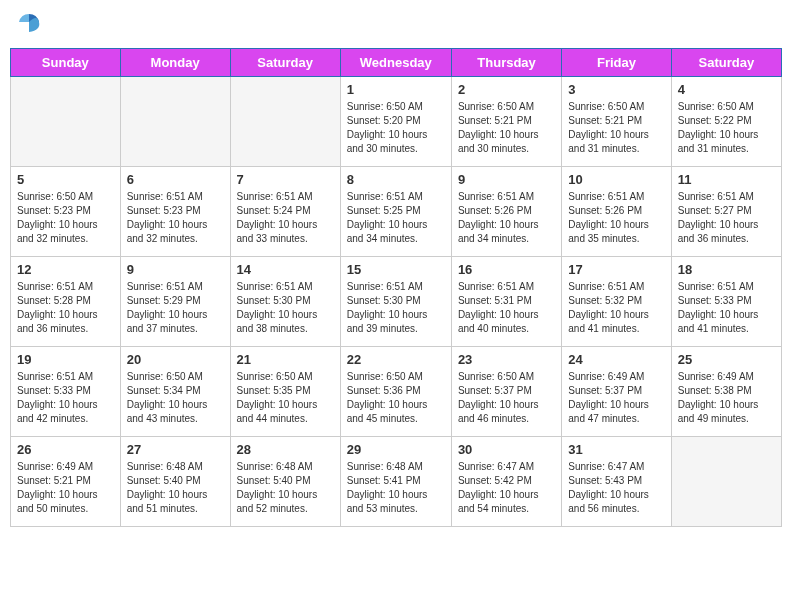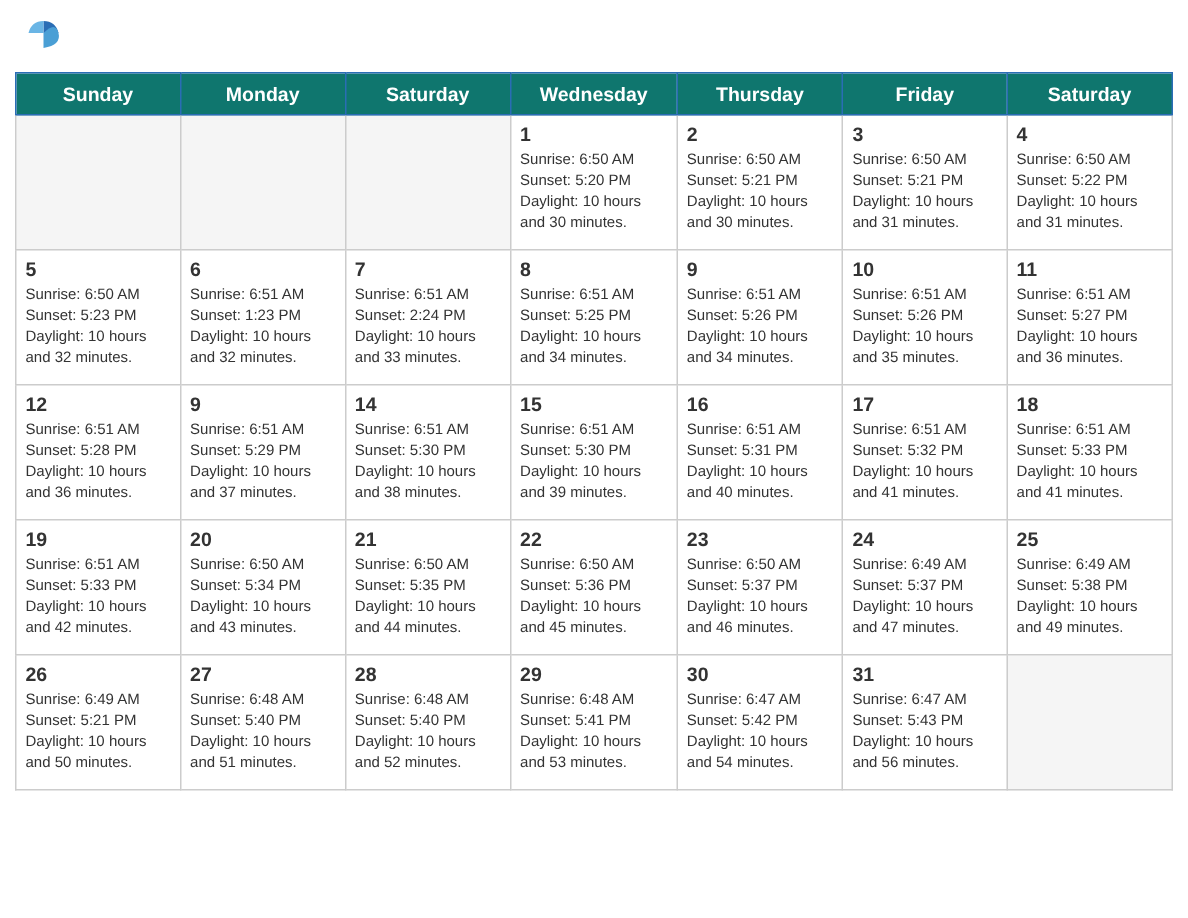--- a/index.html
+++ b/index.html
@@ -52,21 +52,21 @@
     .title-location {
       font-size: 14px;
       color: #555;
     }
     .calendar {
       width: 100%;
       border-collapse: collapse;
       border: 1px solid #ccc;
     }
     .calendar th {
-      background: #0f766e;
+      background: #d946ef;
       color: #fff;
       text-align: center;
       padding: 6px 4px;
       font-size: 13px;
       border: 1px solid #2a6db5;
     }
     .calendar td {
       vertical-align: top;
       padding: 5px 6px;
       border: 1px solid #ccc;
@@ -166,28 +166,28 @@
         <td>
           <span class="day-num">5</span>
           <div class="day-info">Sunrise: 6:50 AM
 Sunset: 5:23 PM
 Daylight: 10 hours
 and 32 minutes.</div>
         </td>
         <td>
           <span class="day-num">6</span>
           <div class="day-info">Sunrise: 6:51 AM
-Sunset: 1:23 PM
+Sunset: 5:23 PM
 Daylight: 10 hours
 and 32 minutes.</div>
         </td>
         <td>
           <span class="day-num">7</span>
           <div class="day-info">Sunrise: 6:51 AM
-Sunset: 2:24 PM
+Sunset: 5:24 PM
 Daylight: 10 hours
 and 33 minutes.</div>
         </td>
         <td>
           <span class="day-num">8</span>
           <div class="day-info">Sunrise: 6:51 AM
 Sunset: 5:25 PM
 Daylight: 10 hours
 and 34 minutes.</div>
         </td>

